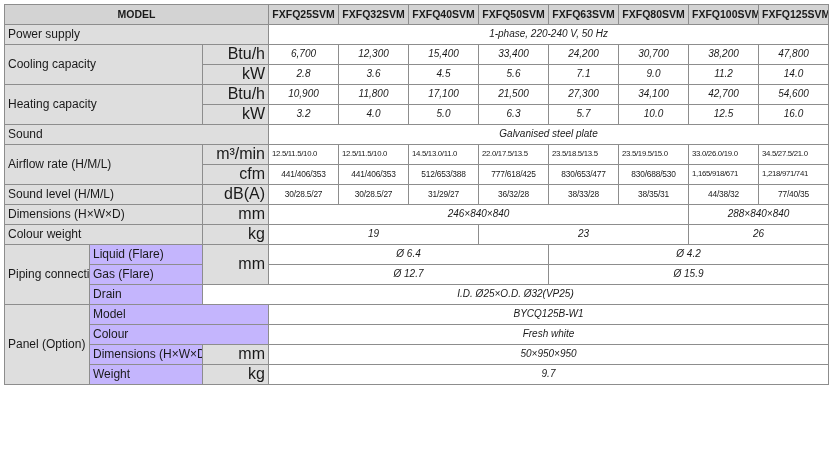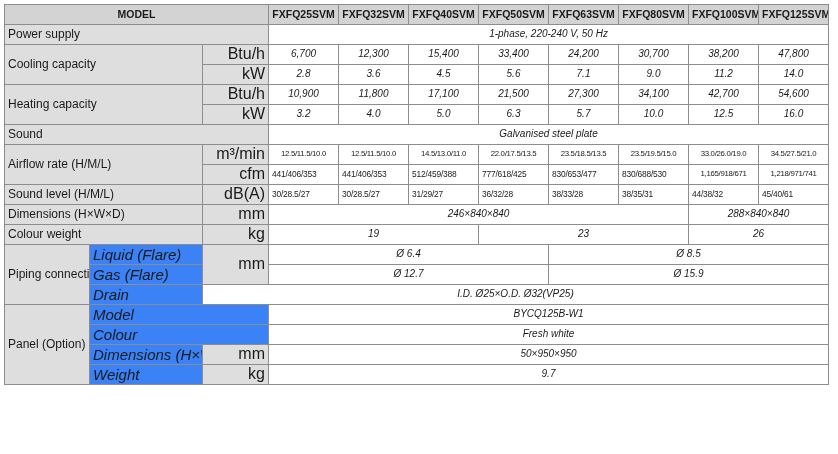--- a/index.html
+++ b/index.html
@@ -41,43 +41,41 @@
     font-size: 10.5px;
     height: 17px;
   }
   .lbl {
     background: #dedede;
     text-align: left;
     padding-left: 7px;
     font-size: 12px;
   }
   .lbl-sub {
-    background: #3b82f6;
+    background: #c4b5fd;
     text-align: left;
     padding-left: 7px;
-    font-size: 15px;
-    font-style: italic;
+    font-size: 12px;
   }
   .unit {
     background: #dedede;
     text-align: right;
     font-size: 16px;
   }
   .val {
     text-align: center;
     font-size: 10px;
     font-style: italic;
   }
   .val-sm {
-    text-align: left;
+    text-align: center;
     font-size: 8.4px;
     letter-spacing: -0.2px;
   }
   .val-xs {
-    text-align: center;
     font-size: 7.8px;
     letter-spacing: -0.3px;
   }
   .row-t { height: 20px; }
   .two-line {
     white-space: normal;
     line-height: 1.15;
   }
 </style>
 </head>
@@ -180,39 +178,39 @@
     <td class="val-xs">22.0/17.5/13.5</td>
     <td class="val-xs">23.5/18.5/13.5</td>
     <td class="val-xs">23.5/19.5/15.0</td>
     <td class="val-xs">33.0/26.0/19.0</td>
     <td class="val-xs">34.5/27.5/21.0</td>
   </tr>
   <tr class="row-t">
     <td class="unit">cfm</td>
     <td class="val-sm">441/406/353</td>
     <td class="val-sm">441/406/353</td>
-    <td class="val-sm">512/459/388</td>
+    <td class="val-sm">512/653/388</td>
     <td class="val-sm">777/618/425</td>
     <td class="val-sm">830/653/477</td>
     <td class="val-sm">830/688/530</td>
     <td class="val-xs">1,165/918/671</td>
     <td class="val-xs">1,218/971/741</td>
   </tr>
 
   <tr class="row-t">
     <td class="lbl" colspan="2">Sound level (H/M/L)</td>
     <td class="unit">dB(A)</td>
     <td class="val-sm">30/28.5/27</td>
     <td class="val-sm">30/28.5/27</td>
     <td class="val-sm">31/29/27</td>
     <td class="val-sm">36/32/28</td>
     <td class="val-sm">38/33/28</td>
     <td class="val-sm">38/35/31</td>
     <td class="val-sm">44/38/32</td>
-    <td class="val-sm">45/40/61</td>
+    <td class="val-sm">77/40/35</td>
   </tr>
 
   <tr class="row-t">
     <td class="lbl" colspan="2">Dimensions (H×W×D)</td>
     <td class="unit">mm</td>
     <td class="val" colspan="6">246×840×840</td>
     <td class="val" colspan="2">288×840×840</td>
   </tr>
 
   <tr class="row-t">
@@ -221,21 +219,21 @@
     <td class="val" colspan="3">19</td>
     <td class="val" colspan="3">23</td>
     <td class="val" colspan="2">26</td>
   </tr>
 
   <tr class="row-t">
     <td class="lbl two-line" rowspan="3">Piping connections</td>
     <td class="lbl-sub">Liquid (Flare)</td>
     <td class="unit" rowspan="2">mm</td>
     <td class="val" colspan="4">Ø 6.4</td>
-    <td class="val" colspan="4">Ø 8.5</td>
+    <td class="val" colspan="4">Ø 4.2</td>
   </tr>
 
   <tr class="row-t">
     <td class="lbl-sub">Gas (Flare)</td>
     <td class="val" colspan="4">Ø 12.7</td>
     <td class="val" colspan="4">Ø 15.9</td>
   </tr>
 
   <tr class="row-t">
     <td class="lbl-sub">Drain</td>

